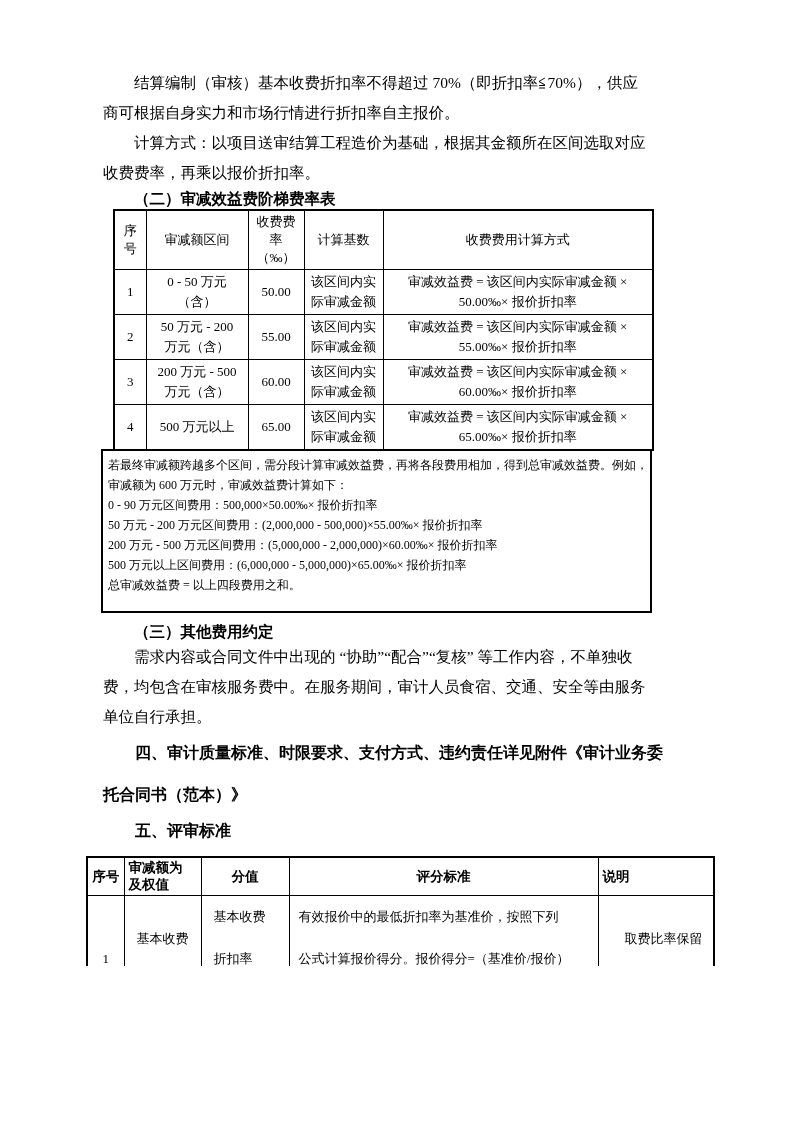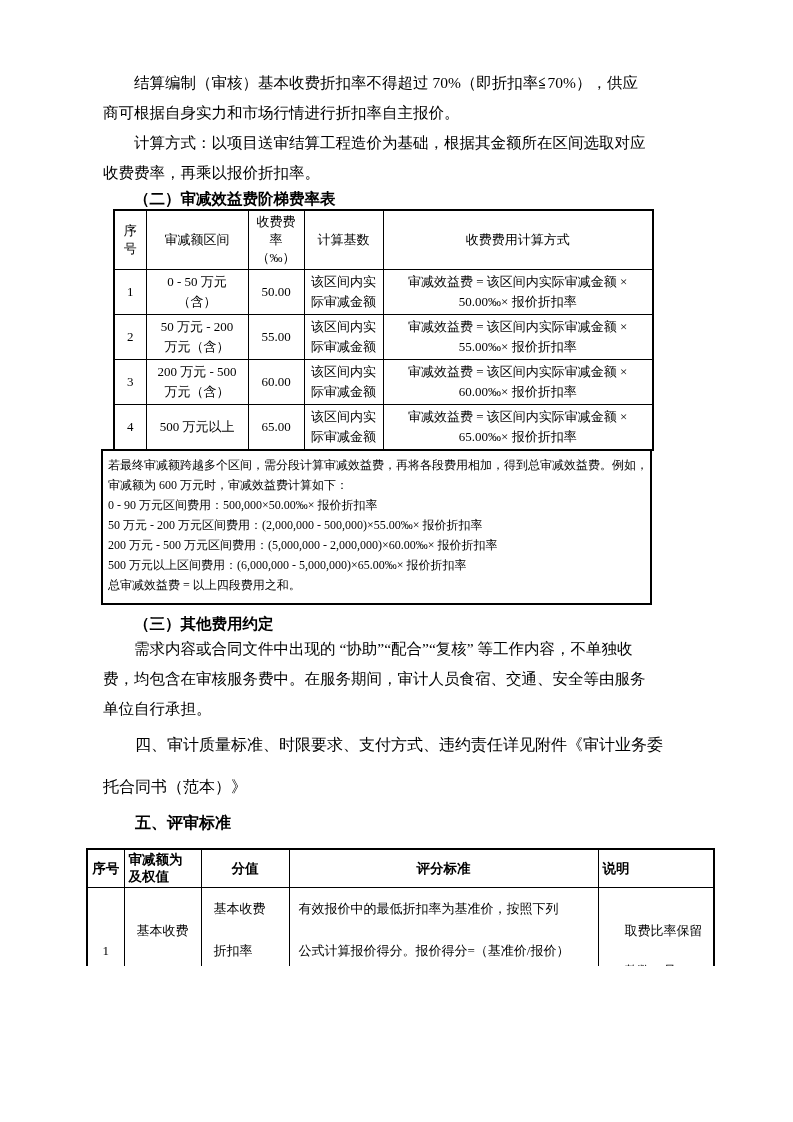--- a/index.html
+++ b/index.html
@@ -25,21 +25,21 @@
   .sec-title {
     font-size: 15.5px;
     line-height: 21px;
     margin: 0;
     text-indent: 2em;
     font-weight: bold;
   }
   .sec-title.gap-top { margin-top: 8px; }
   .h-main {
     font-family: "Liberation Sans", "DejaVu Sans", sans-serif;
-    font-weight: normal;
+    font-weight: bold;
     font-size: 16px;
     line-height: 42px;
     margin: 0;
     text-indent: 2em;
     white-space: pre-line;
   }
   .h-sub {
     font-family: Liberation Sans, sans-serif;
     font-weight: bold;
     font-size: 16px;
@@ -67,21 +67,21 @@
     box-sizing: border-box;
   }
   table.fee tr.hdr td { height: 40px; line-height: 18px; }
   table.fee tr.row td { height: 42px; }
   .note-box {
     box-sizing: border-box;
     width: 551px;
     margin-left: -2px;
     margin-top: -2px;
     border: 2px solid #000;
-    padding: 4px 2px 8px 5px;
+    padding: 4px 2px 16px 5px;
     font-size: 12px;
     line-height: 20px;
     background: #fff;
   }
   .note-box div { white-space: pre-line; }
   
   table.review {
     border-collapse: collapse;
     table-layout: fixed;
     width: 627px;

